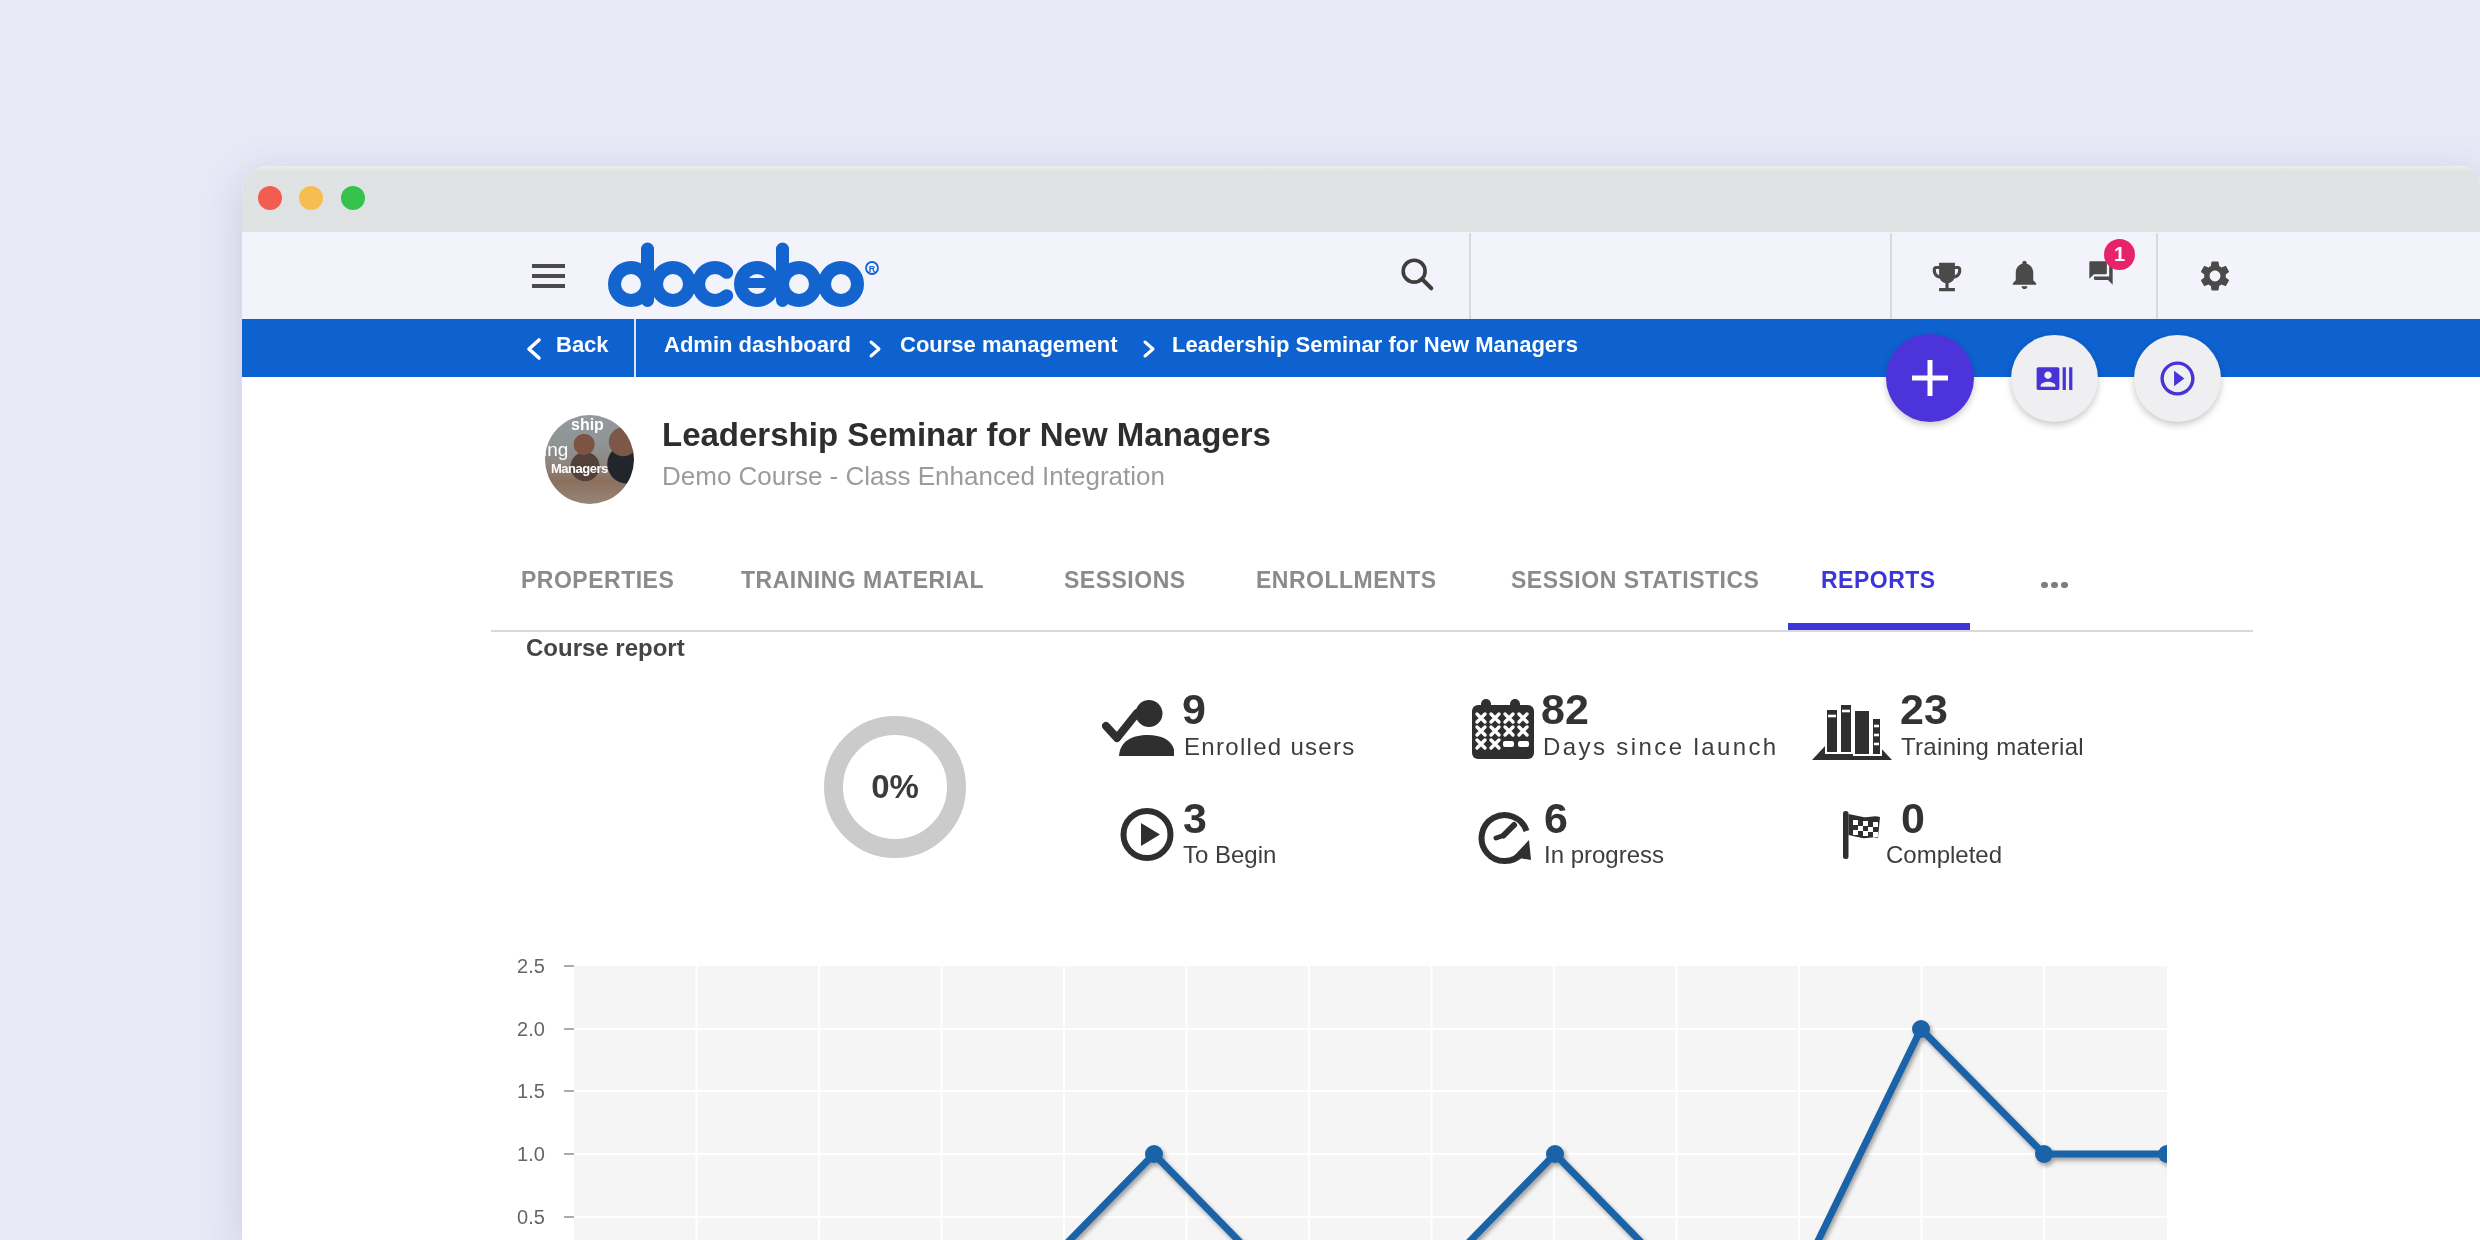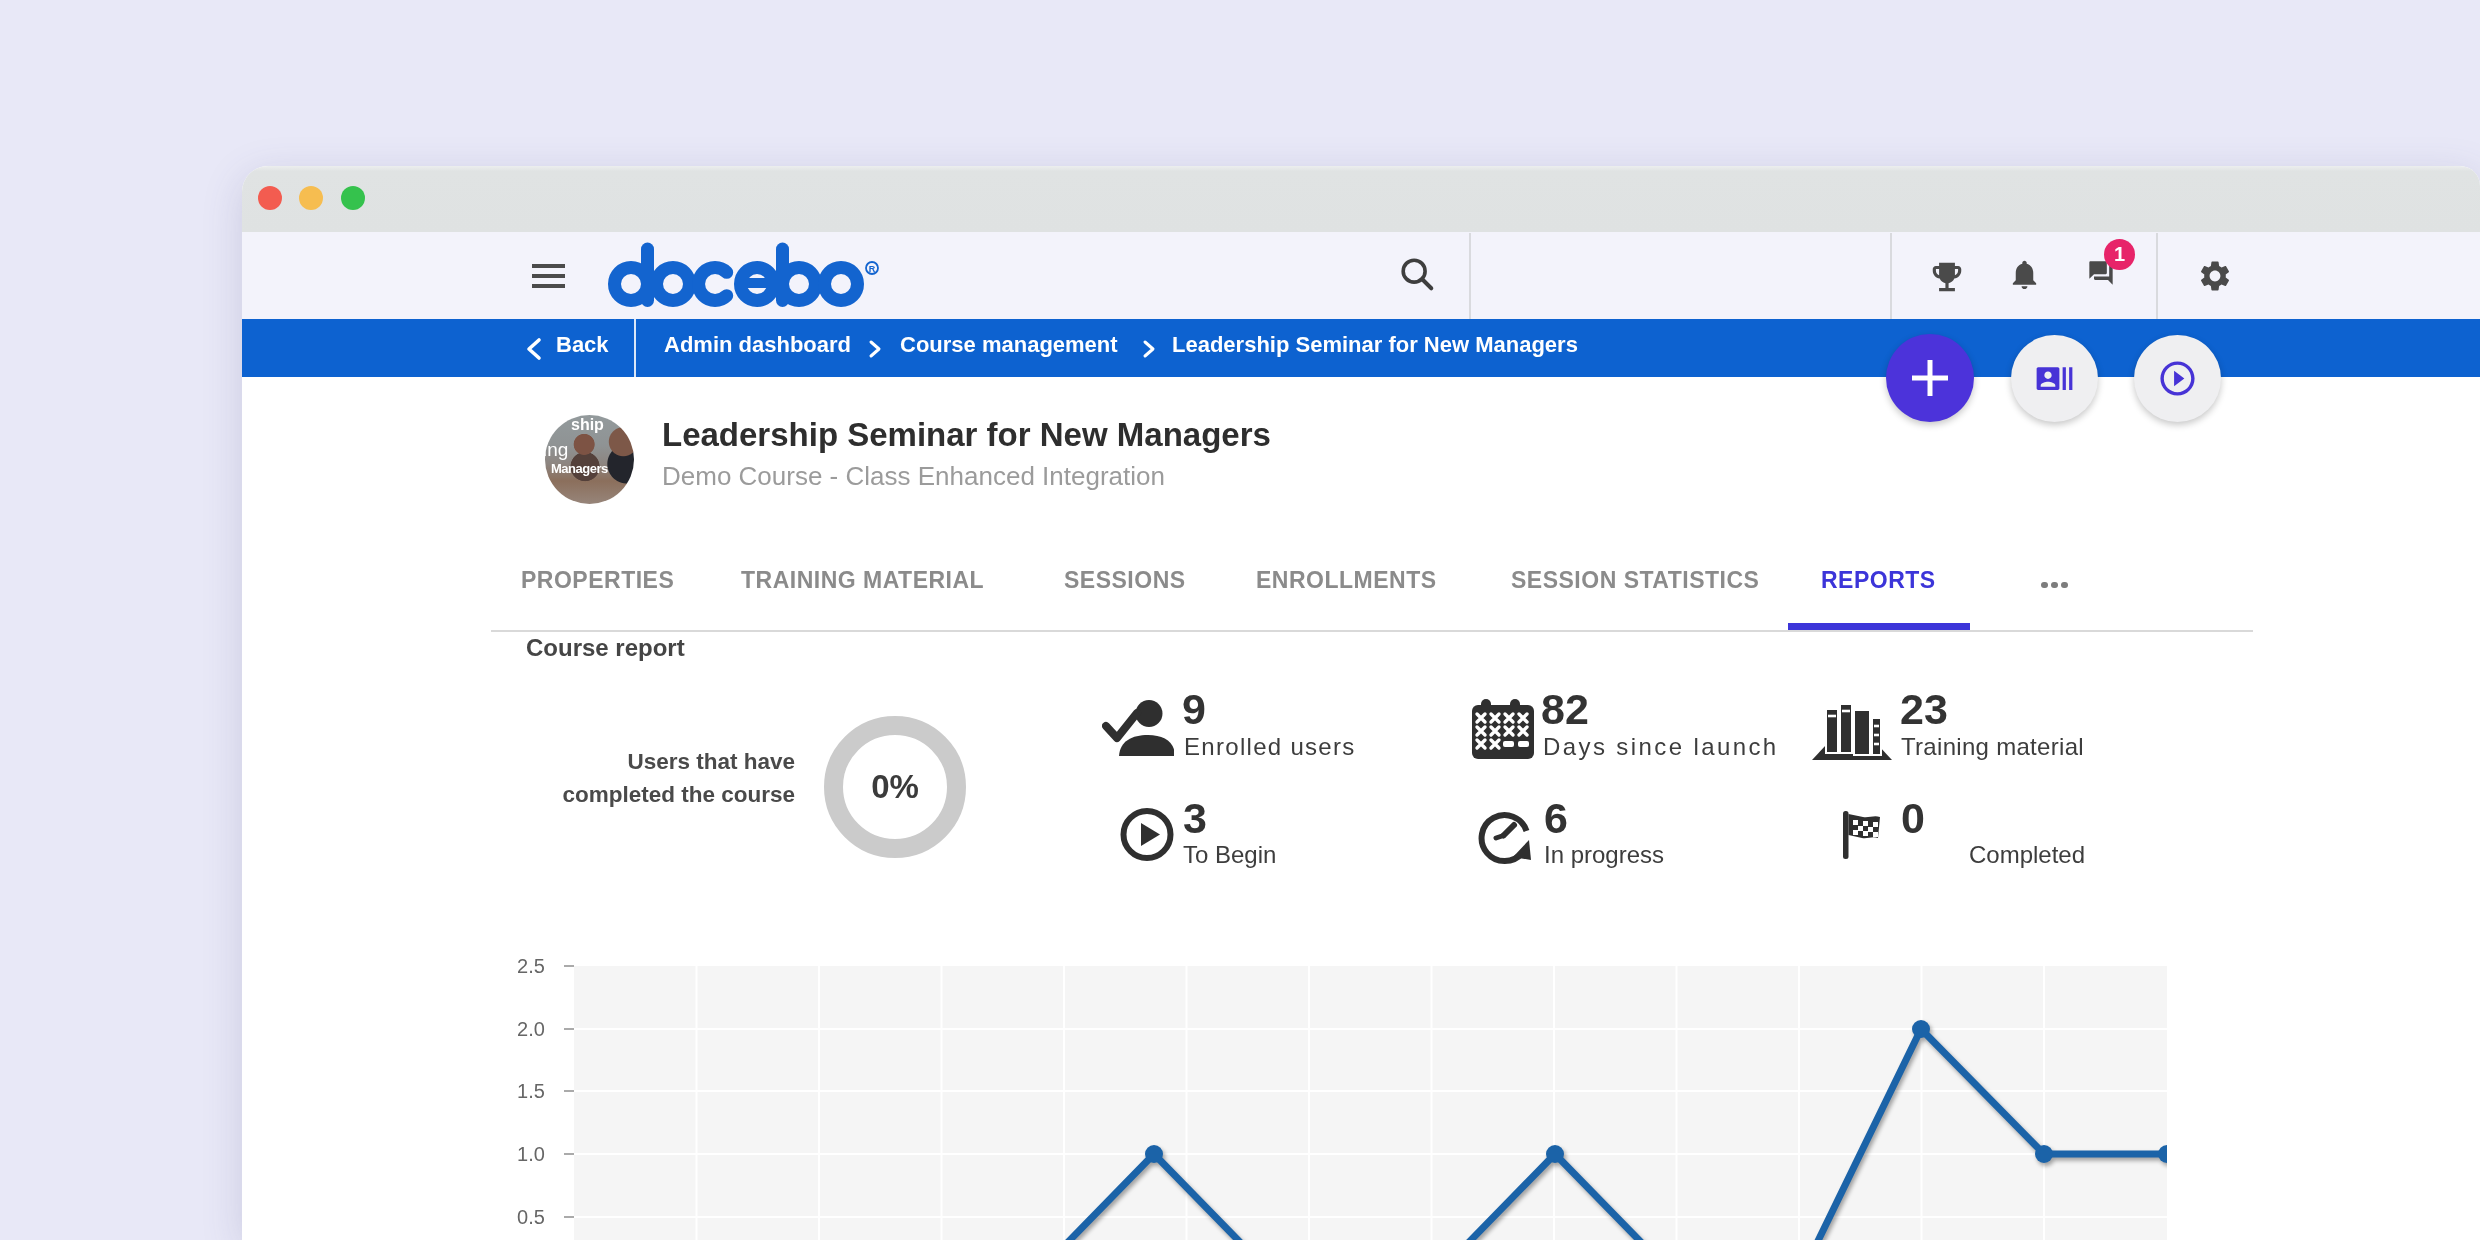--- a/index.html
+++ b/index.html
@@ -163,21 +163,20 @@
   <div class="tab" style="left:499px;">TRAINING MATERIAL</div>
   <div class="tab" style="left:822px;">SESSIONS</div>
   <div class="tab" style="left:1014px;">ENROLLMENTS</div>
   <div class="tab" style="left:1269px;">SESSION STATISTICS</div>
   <div class="tab act" style="left:1579px;">REPORTS</div>
   <div class="dots"><span class="dot"></span><span class="dot"></span><span class="dot"></span></div>
   <div id="tabul"></div>
   <div id="tabhr"></div>
   <div id="crep">Course report</div>
 
-  <div id="dlabel">Users that have<br>completed the course</div>
   <div id="donut">
       <span>0%</span>
     </div>
 
   <svg class="abs" style="left:860px; top:534px;" width="72" height="56" viewBox="0 0 72 56" fill="#2f2f2f">
     <circle cx="47" cy="13.5" r="13.5"></circle>
     <path d="M17 56 c1-15 13-21 29-21 s27 7 27 21 z"></path>
     <path d="M4 26 l11 12 L35 13" fill="none" stroke="#2f2f2f" stroke-width="8" stroke-linecap="round" stroke-linejoin="round"></path>
   </svg>
   <div class="snum" style="left:940px; top:519px;">9</div>
@@ -250,21 +249,21 @@
         <rect x="20" y="10" width="5" height="5"></rect>
         <rect x="30" y="11" width="5" height="5"></rect>
       <rect x="15" y="15" width="5" height="5"></rect>
         <rect x="25" y="16" width="5" height="5"></rect>
       <rect x="10" y="19" width="5" height="5"></rect>
         <rect x="20" y="20" width="5" height="5"></rect>
         <rect x="30" y="21" width="5" height="5"></rect>
     </g>
   </svg>
   <div class="snum" style="left:1659px; top:628px;">0</div>
-  <div class="slab" style="left:1727px; top:675px;">Completed</div>
+  <div class="slab" style="left:1644px; top:675px;">Completed</div>
 
   <div class="ylab" style="left:264px; top:789px;">2.5</div>
   <div class="ylab" style="left:264px; top:852px;">2.0</div>
   <div class="ylab" style="left:264px; top:914px;">1.5</div>
   <div class="ylab" style="left:264px; top:977px;">1.0</div>
   <div class="ylab" style="left:264px; top:1040px;">0.5</div>
   <div class="ytick" style="top:799px;"></div>
   <div class="ytick" style="top:862px;"></div>
   <div class="ytick" style="top:924px;"></div>
   <div class="ytick" style="top:987px;"></div>

